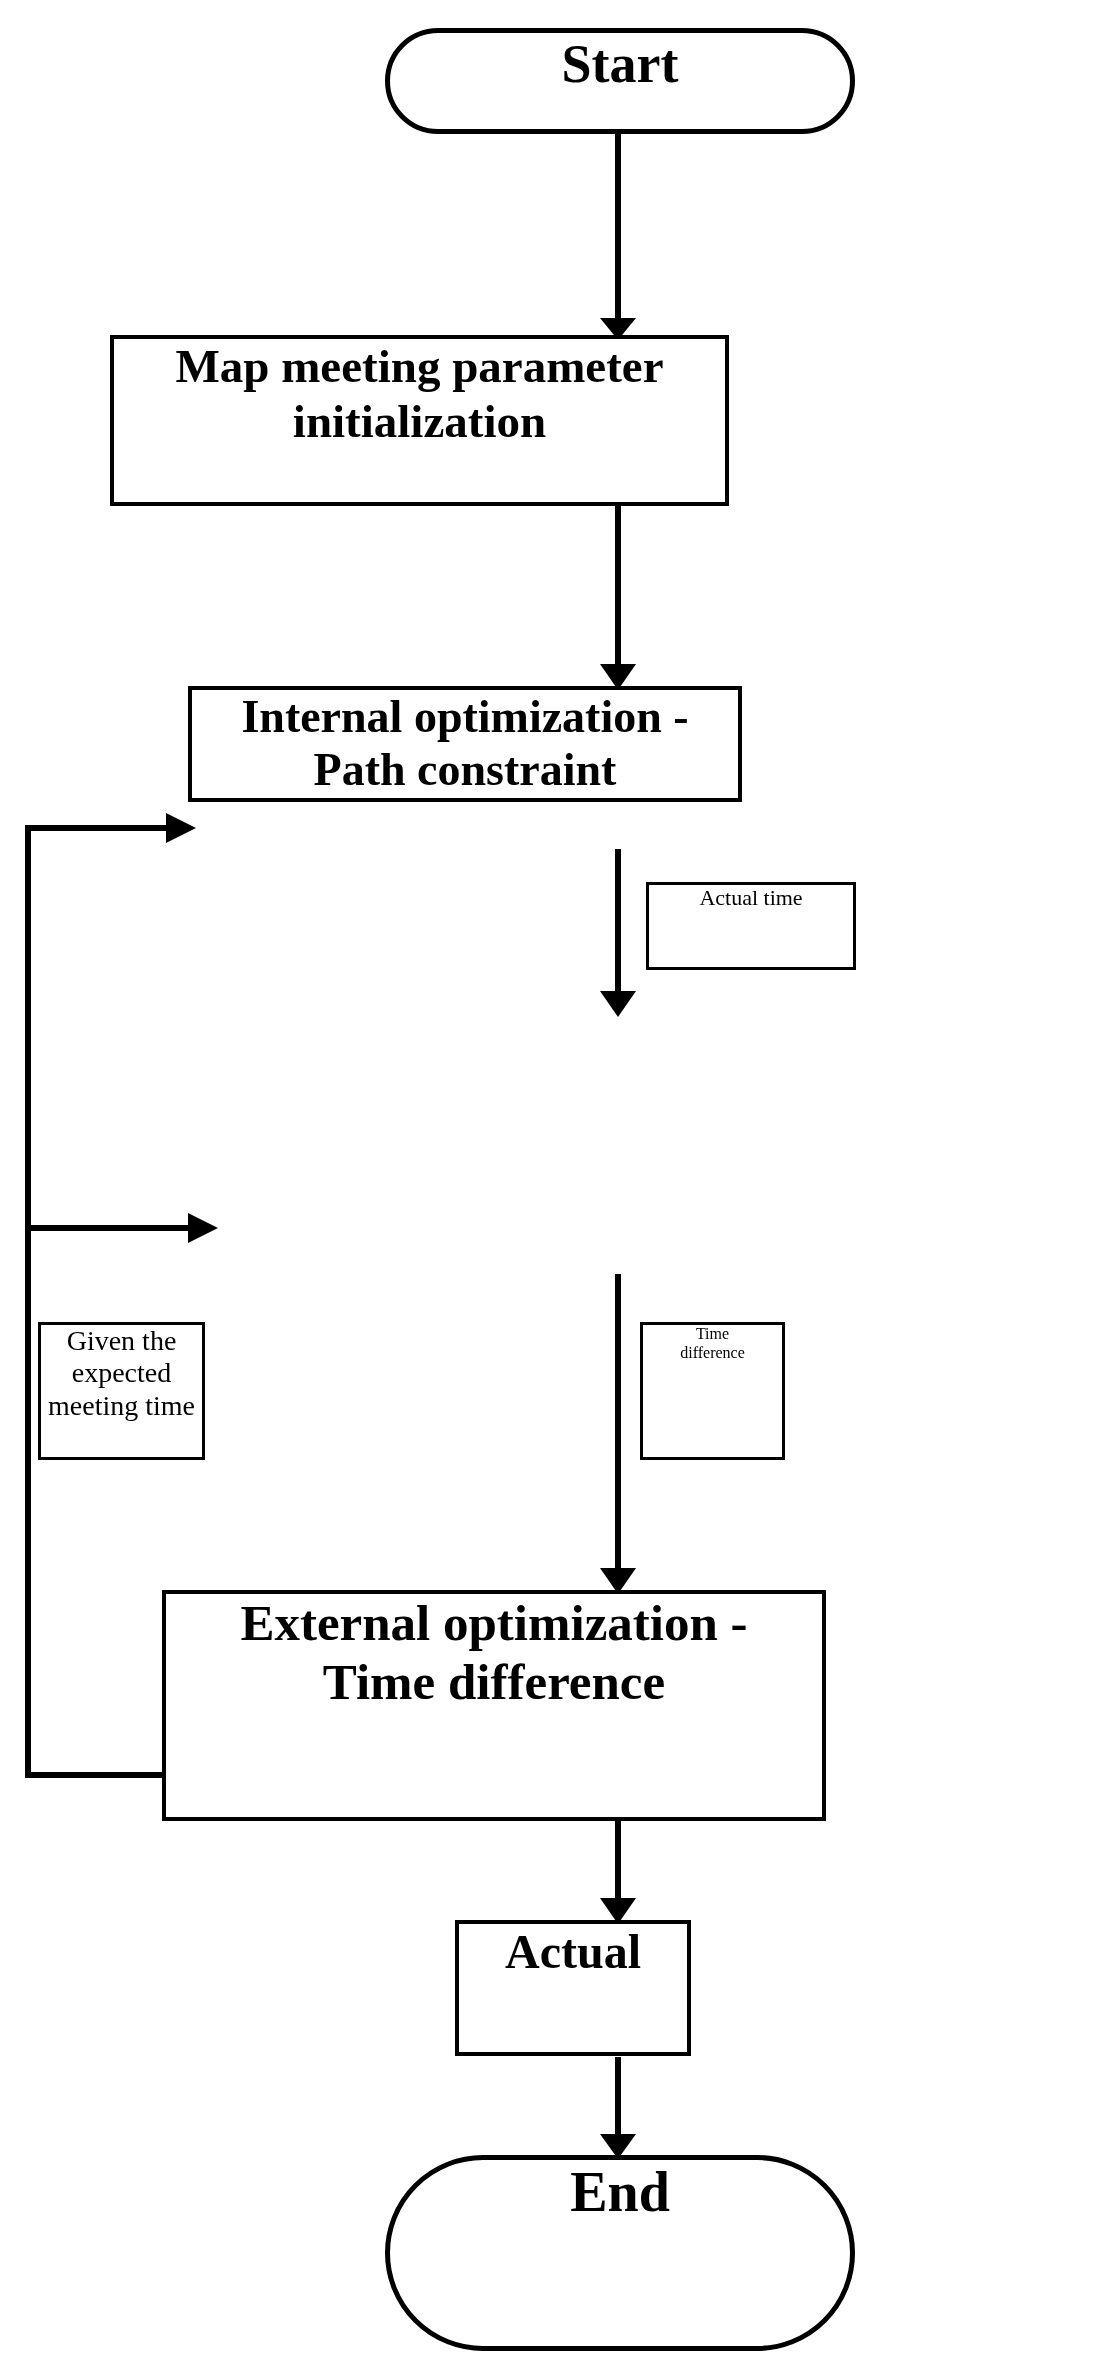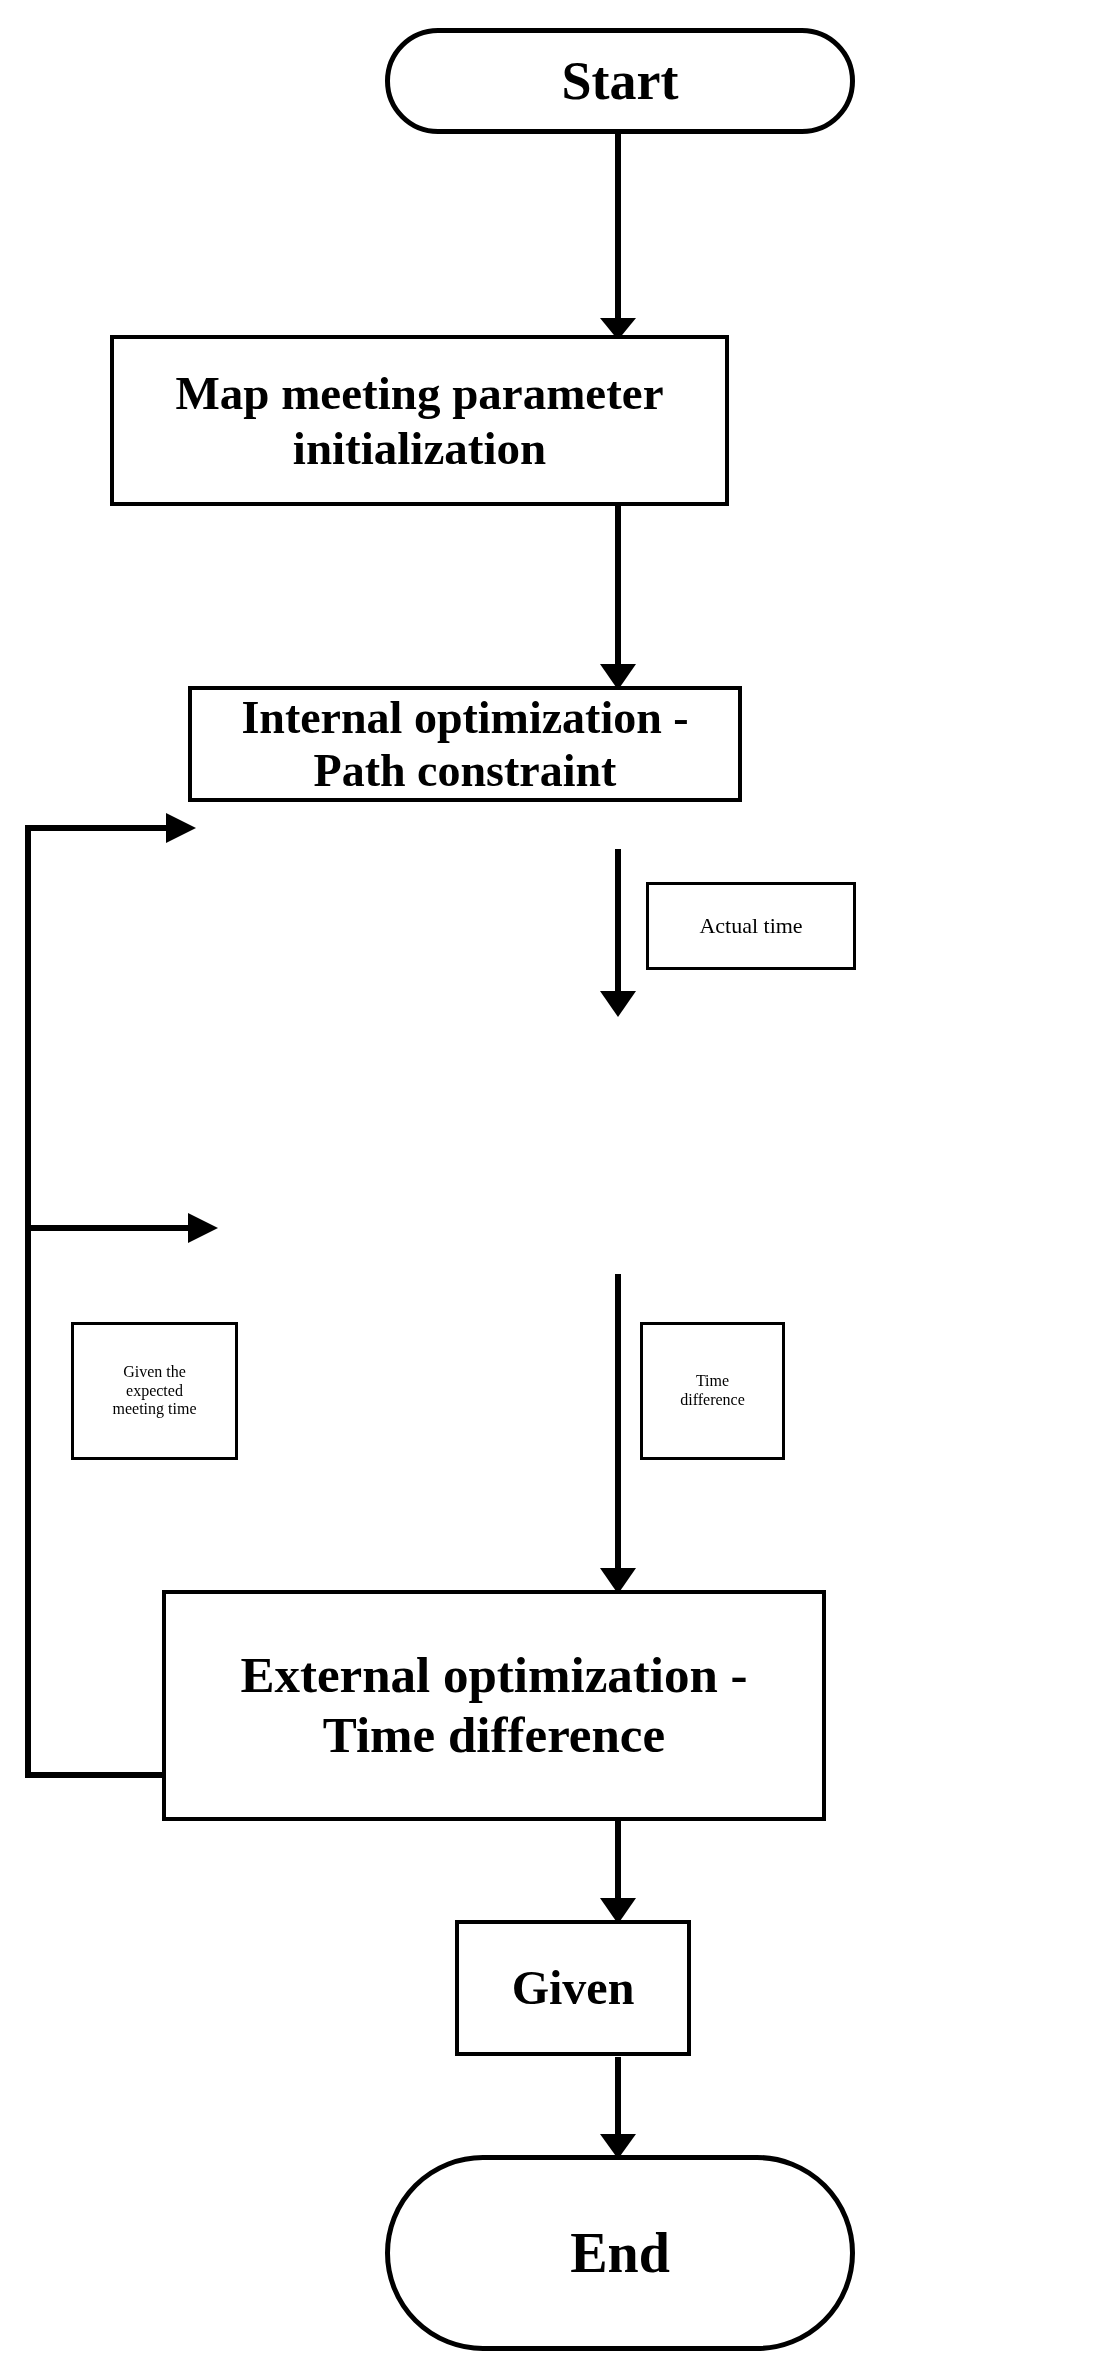--- a/index.html
+++ b/index.html
@@ -26,21 +26,20 @@
     height: 2365px;
     pointer-events: none;
   }
   .node {
     position: absolute;
     box-sizing: border-box;
     background: #ffffff;
     border: 4px solid #000000;
     color: #000000;
     display: flex;
-    align-items: center;
     justify-content: center;
     text-align: center;
     font-weight: bold;
     line-height: 1.16;
     z-index: 2;
   }
   .node .label {
     display: block;
     width: 100%;
     padding: 0 6px;
@@ -56,21 +55,21 @@
     border-width: 3px;
     font-weight: normal;
   }
 
   
   #node-start      { left: 385px; top: 28px;   width: 470px; height: 106px; font-size: 54px; }
   #node-map-init   { left: 110px; top: 335px;  width: 619px; height: 171px; font-size: 47px; }
   #node-internal   { left: 188px; top: 686px;  width: 554px; height: 116px; font-size: 46px; }
   #node-actual-time{ left: 646px; top: 882px;  width: 210px; height: 88px;  font-size: 22px; }
   #node-intermed   { left: 210px; top: 1013px; width: 560px; height: 261px; font-size: 46px; }
-  #node-given-time { left: 38px;  top: 1322px; width: 167px; height: 138px; font-size: 16px; margin-left: 33px; }
+  #node-given-time { left: 38px;  top: 1322px; width: 167px; height: 138px; font-size: 28px; }
   #node-time-diff  { left: 640px; top: 1322px; width: 145px; height: 138px; font-size: 16px; }
   #node-external   { left: 162px; top: 1590px; width: 664px; height: 231px; font-size: 51px; }
   #node-output     { left: 455px; top: 1920px; width: 236px; height: 136px; font-size: 48px; }
   #node-end        { left: 385px; top: 2155px; width: 470px; height: 196px; font-size: 56px; }
 </style>
 </head>
 <body>
 
 <div id="canvas">
 
@@ -154,20 +153,20 @@
     <span class="label">Time
 difference</span>
   </div>
 
   <div id="node-external" class="node process">
     <span class="label">External optimization -
 Time difference</span>
   </div>
 
   <div id="node-output" class="node process">
-    <span class="label">Given</span>
+    <span class="label">Actual</span>
   </div>
 
   <div id="node-end" class="node terminator">
     <span class="label">End</span>
   </div>
 
 </div>
 
 </body></html>

